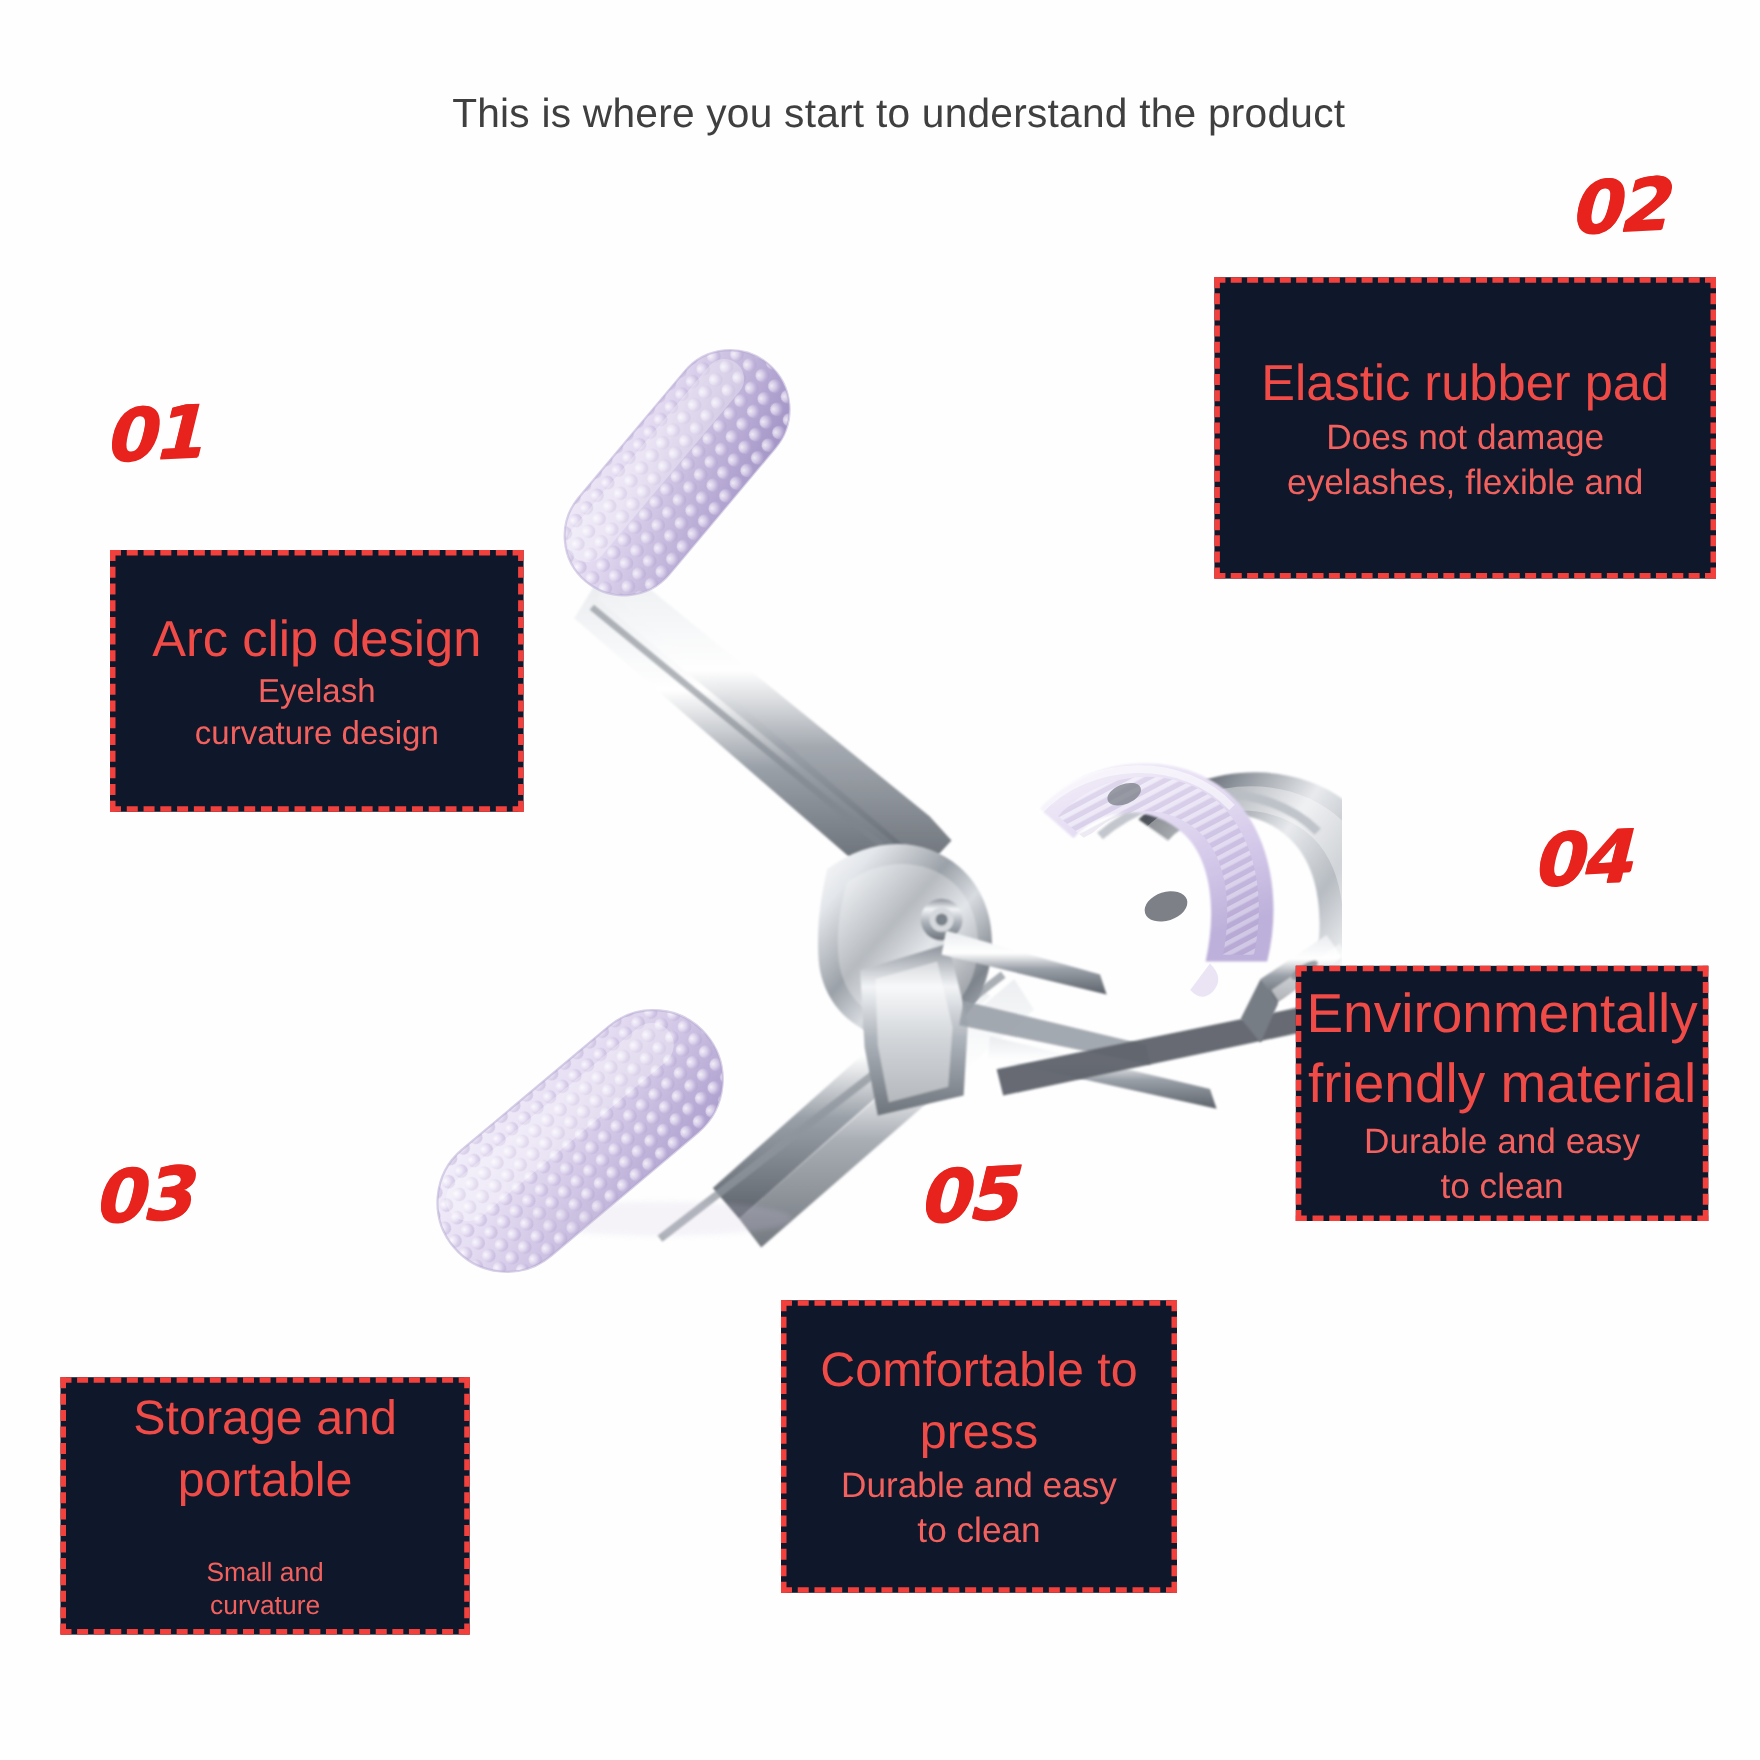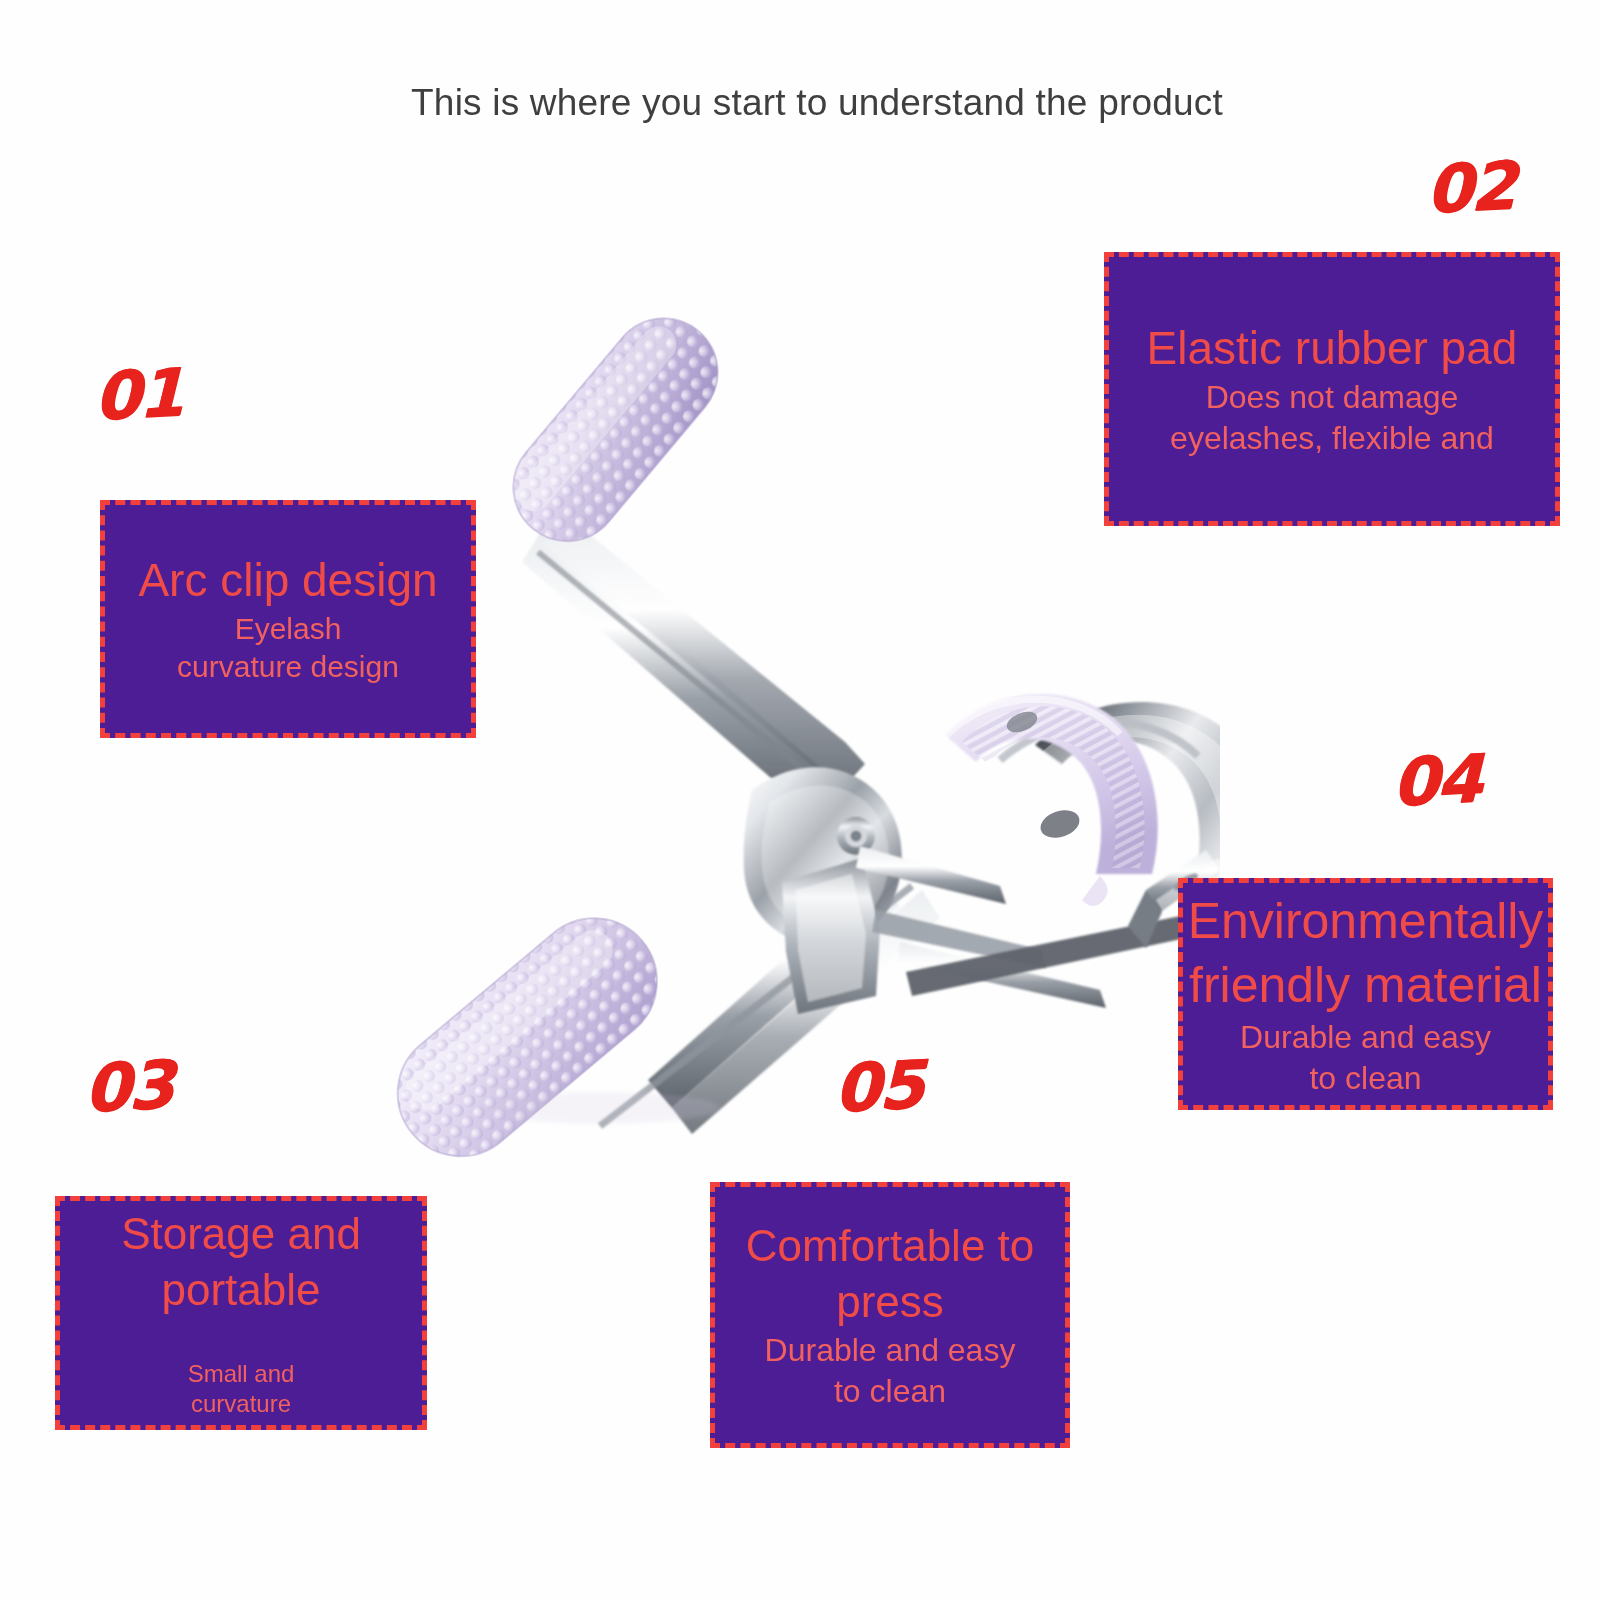--- a/index.html
+++ b/index.html
@@ -45,21 +45,21 @@
     font-family: "DejaVu Sans", sans-serif;
     letter-spacing: -2px;
     transform: skewX(-6deg) rotate(-3deg);
     line-height: 1;
     text-shadow: 1px 0 0 #E8221C, 0 1px 0 #E8221C;
   }
   .feature-box {
     position: absolute;
     border: 5px dashed #F2403C;
     box-sizing: border-box;
-    background: #4c1d95;
+    background: #0f172a;
     display: flex;
     flex-direction: column;
     align-items: center;
     justify-content: center;
     text-align: center;
   }
   .feature-heading {
     color: #F04B46;
     font-size: 46px;
     line-height: 1.28;
@@ -80,21 +80,21 @@
   #feature-01 .feature-box    { left: 100px;  top: 500px;  width: 376px; height: 238px; }
 
   
   #feature-02 .feature-number { left: 1432px; top: 155px; }
   #feature-02 .feature-box    { left: 1104px; top: 252px; width: 456px; height: 274px; }
   #feature-02 .feature-heading{ font-size: 46px; }
   #feature-02 .feature-sub    { font-size: 32px; }
 
   
   #feature-03 .feature-number { left: 90px;   top: 1054px; }
-  #feature-03 .feature-box    { left: 55px;   top: 1196px; width: 372px; height: 234px; gap: 40px; }
+  #feature-03 .feature-box    { left: 55px;   top: 1252px; width: 372px; height: 234px; gap: 40px; }
   #feature-03 .feature-heading{ font-size: 44px; }
   #feature-03 .feature-sub    { font-size: 24px; }
 
   
   #feature-04 .feature-number { left: 1398px; top: 748px; }
   #feature-04 .feature-box    { left: 1178px; top: 878px; width: 375px; height: 232px; }
   #feature-04 .feature-heading{ font-size: 50px; }
   #feature-04 .feature-sub    { font-size: 32px; }
 
   

